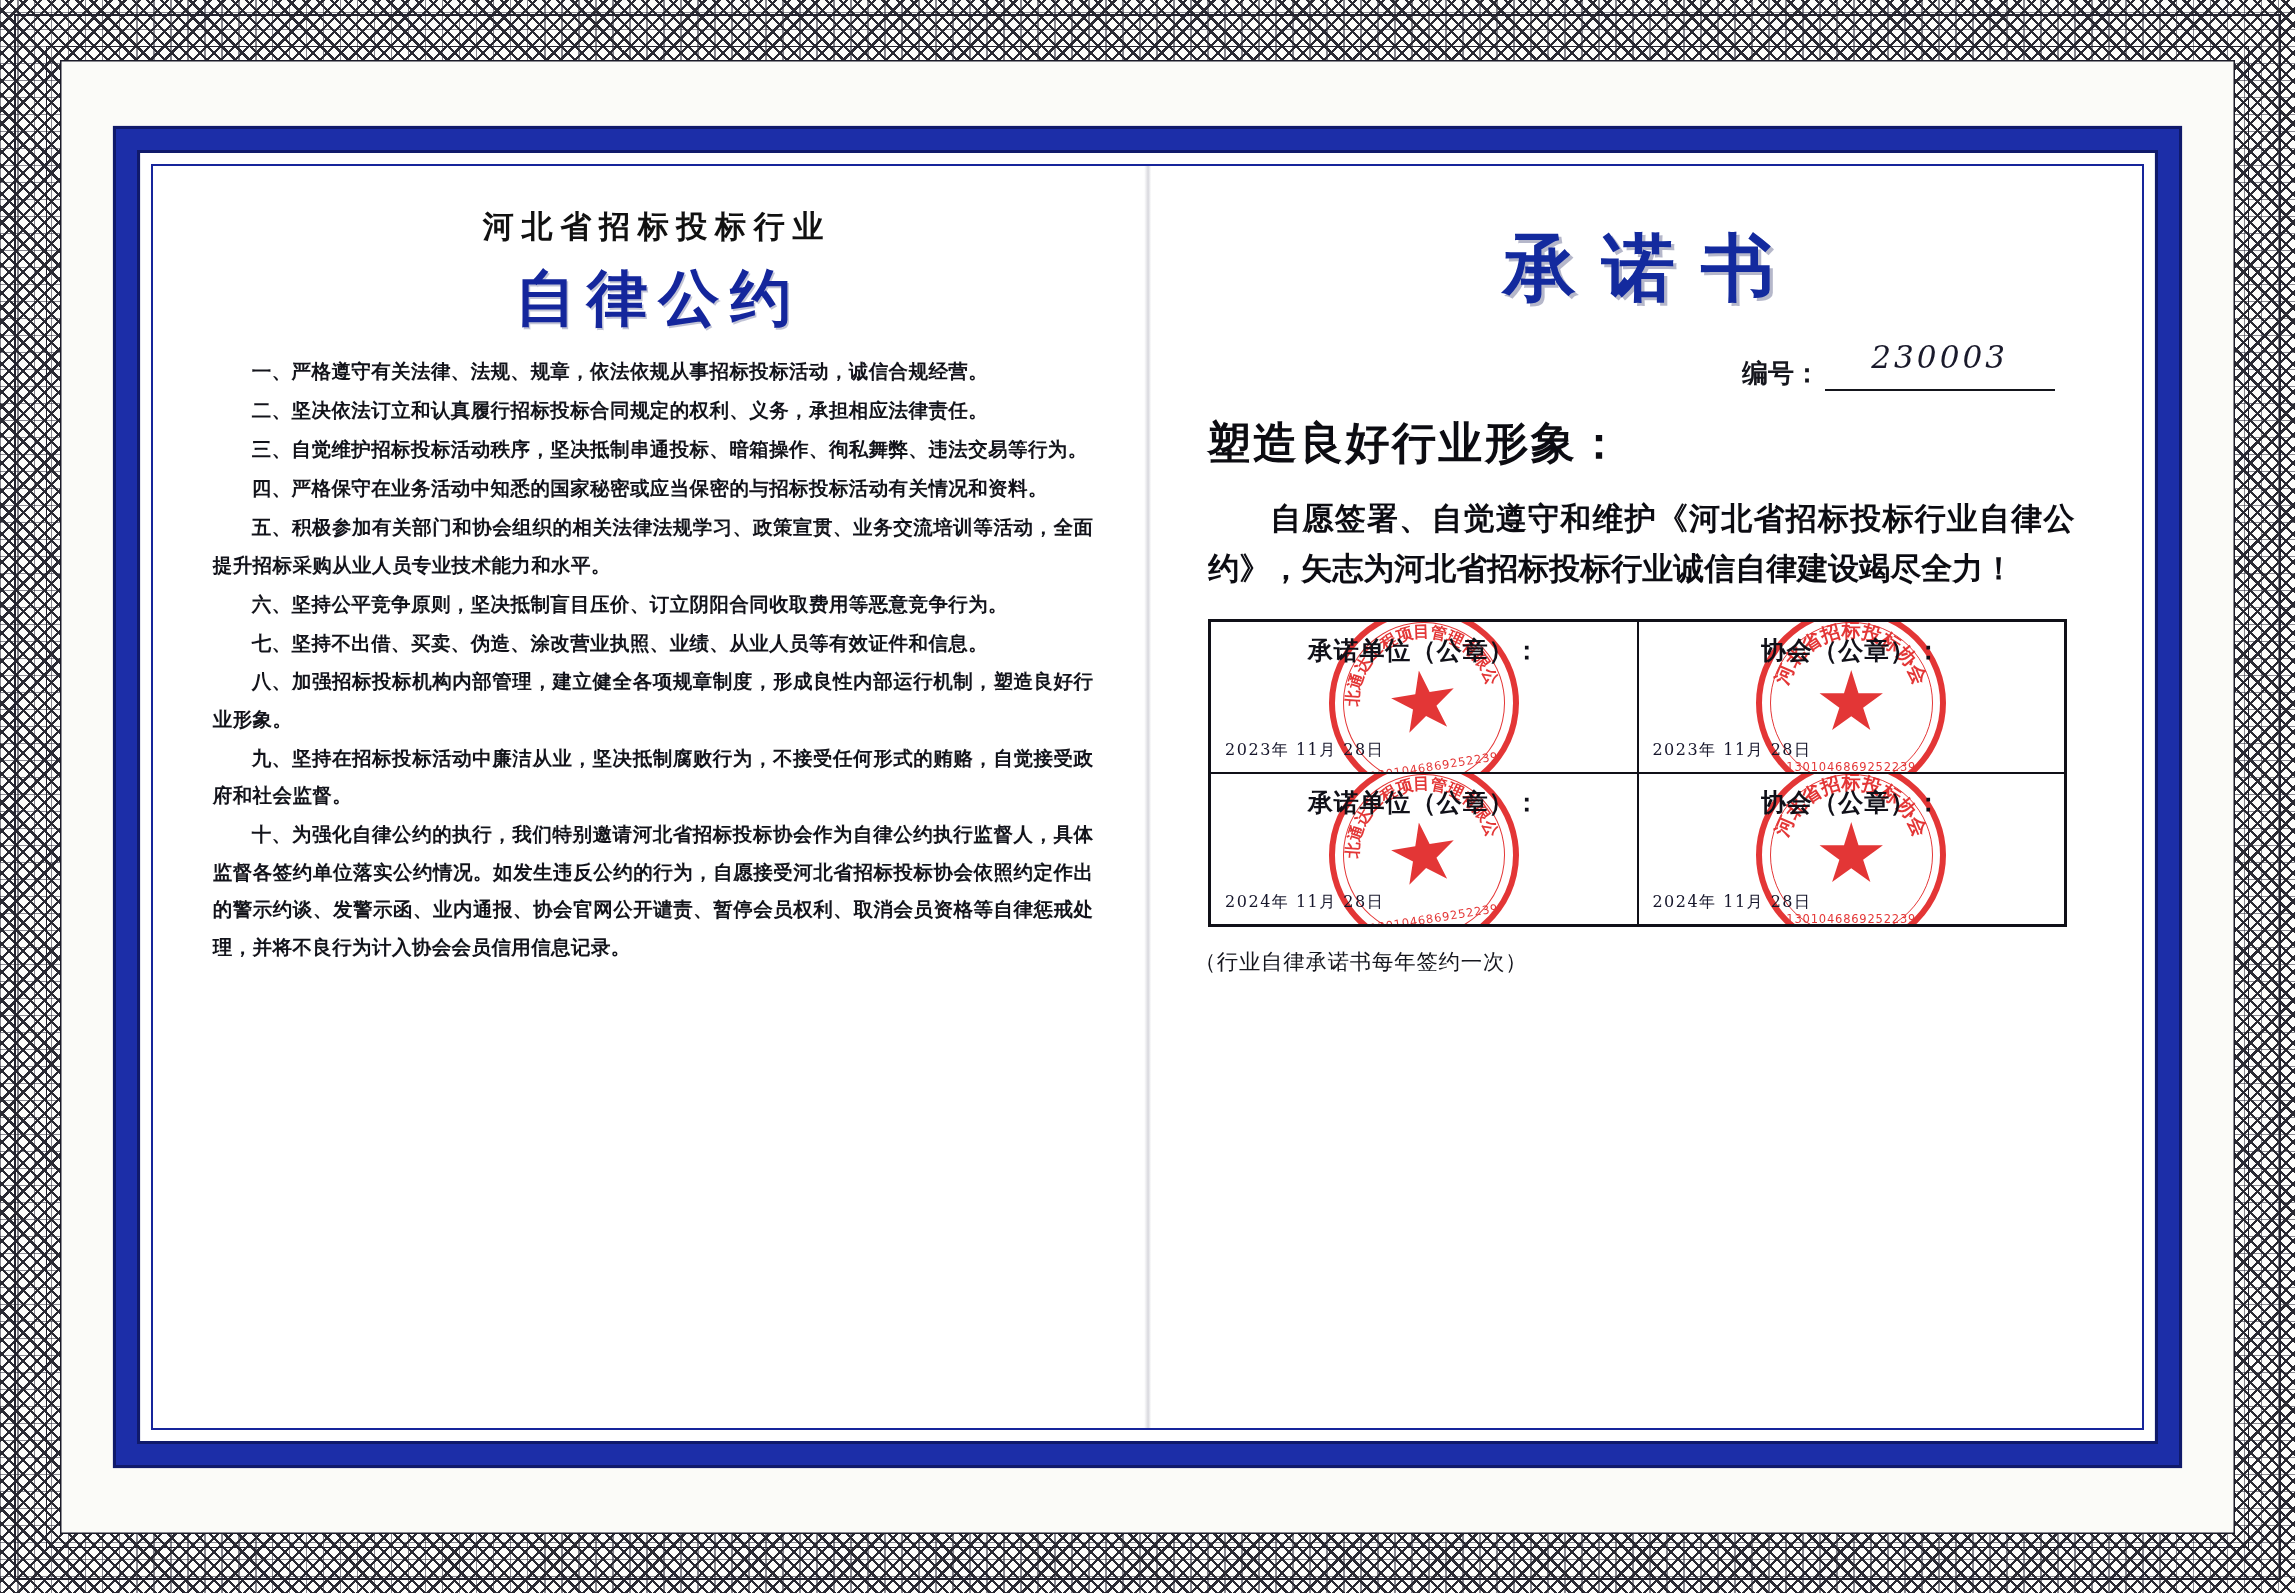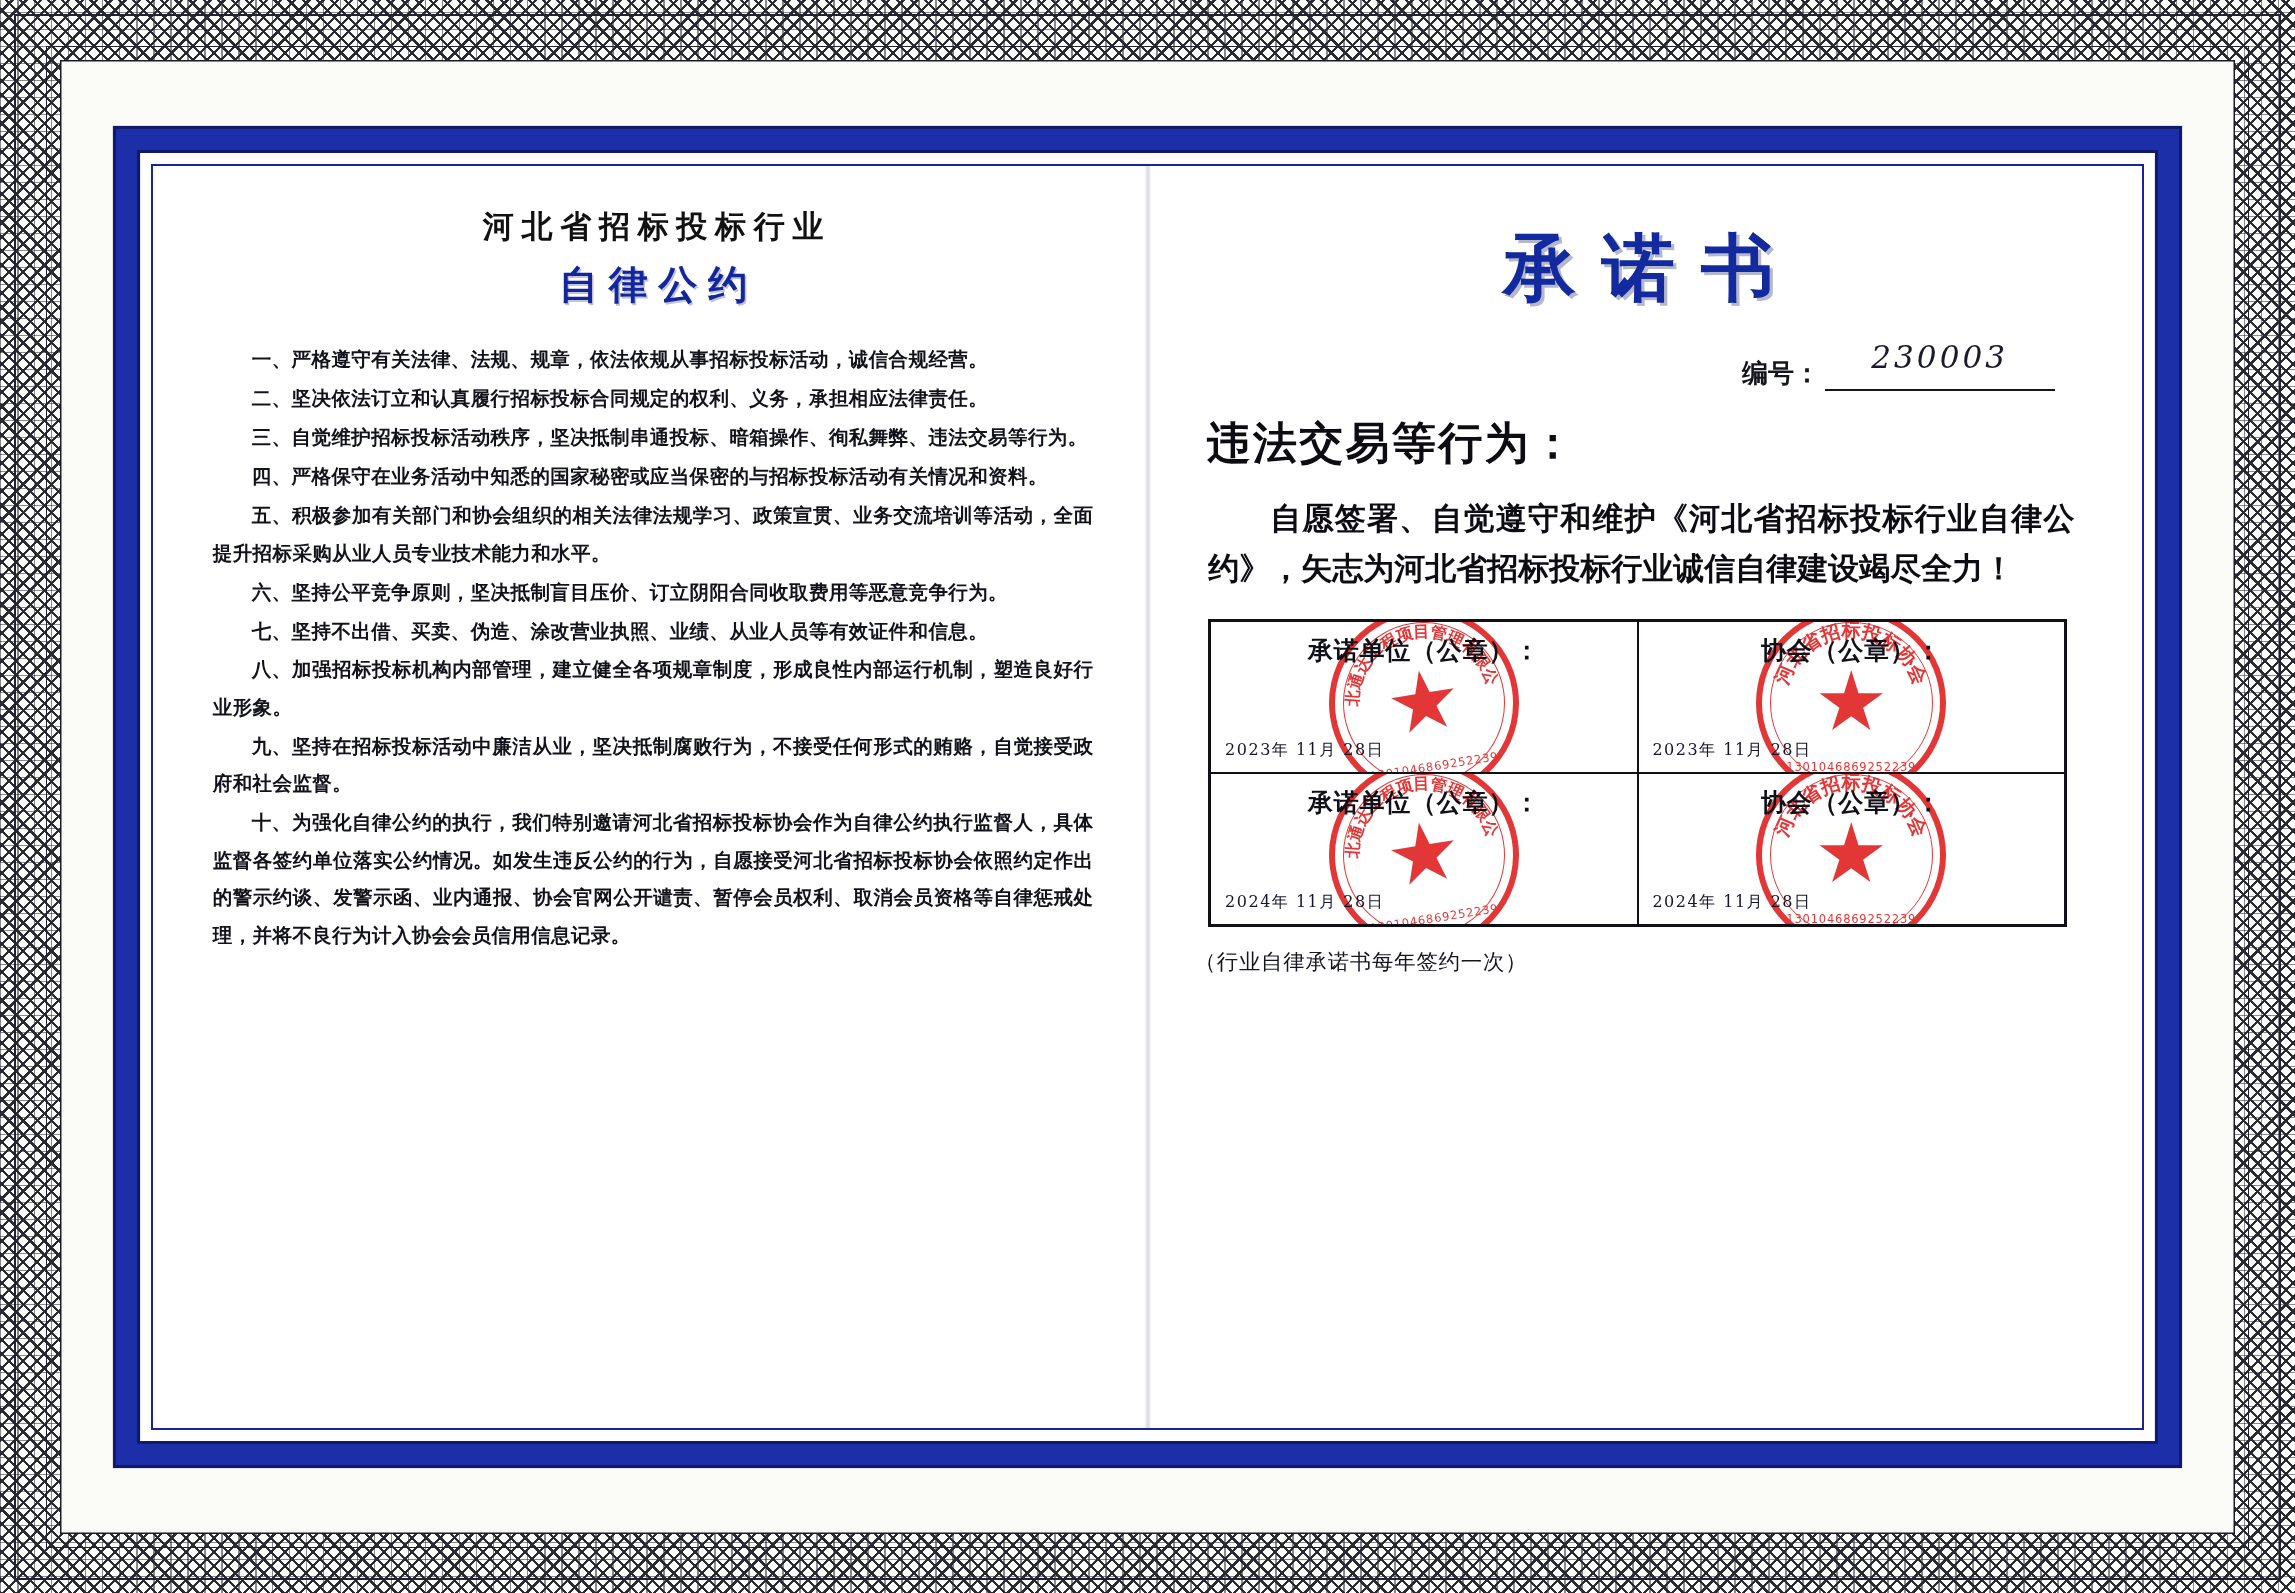--- a/index.html
+++ b/index.html
@@ -86,25 +86,25 @@
     font-size:31px;
     letter-spacing:7.7px;
     font-weight:700;
     color:#111;
     margin:0 0 10.7px 0;
     padding-left:7.7px;
   }
   .left-head-big{
     text-align:center;
     font-family:"DejaVu Serif","Liberation Serif",serif;
-    font-size:39px;
+    font-size:61px;
     letter-spacing:10.7px;
     font-weight:700;
     color:#14269c;
-    margin:0 0 29px 0;
+    margin:0 0 13px 0;
     padding-left:10.7px;
     text-shadow:1.5px 1.5px 0 rgba(10,20,90,.25);
   }
   .clause{
     font-family:"DejaVu Sans","Liberation Sans",sans-serif;
     font-size:19.5px;
     line-height:1.92;
     color:#12131a;
     text-align:justify;
     text-justify:inter-ideograph;
@@ -285,21 +285,21 @@
 
         <div class="page-right">
 
           <div class="right-title">承诺书</div>
 
           <div class="serial-row">
             <span class="serial-label">编号：</span>
             <span class="serial-value">230003</span>
           </div>
 
-          <div class="pledge-head">违法交易等行为：</div>
+          <div class="pledge-head">塑造良好行业形象：</div>
           <div class="pledge-body">自愿签署、自觉遵守和维护《河北省招标投标行业自律公约》，矢志为河北省招标投标行业诚信自律建设竭尽全力！</div>
 
           <div class="sig-grid">
 
             <div class="sig-cell">
               <div class="sig-cap">承诺单位（公章）：</div>
               <div class="seal rot">
                 <div class="ring2"></div>
                 <svg class="seal-arc" viewBox="0 0 232 232">
                   <path id="a1" d="M 30,116 A 86,86 0 1 1 202,116" fill="none"></path>

